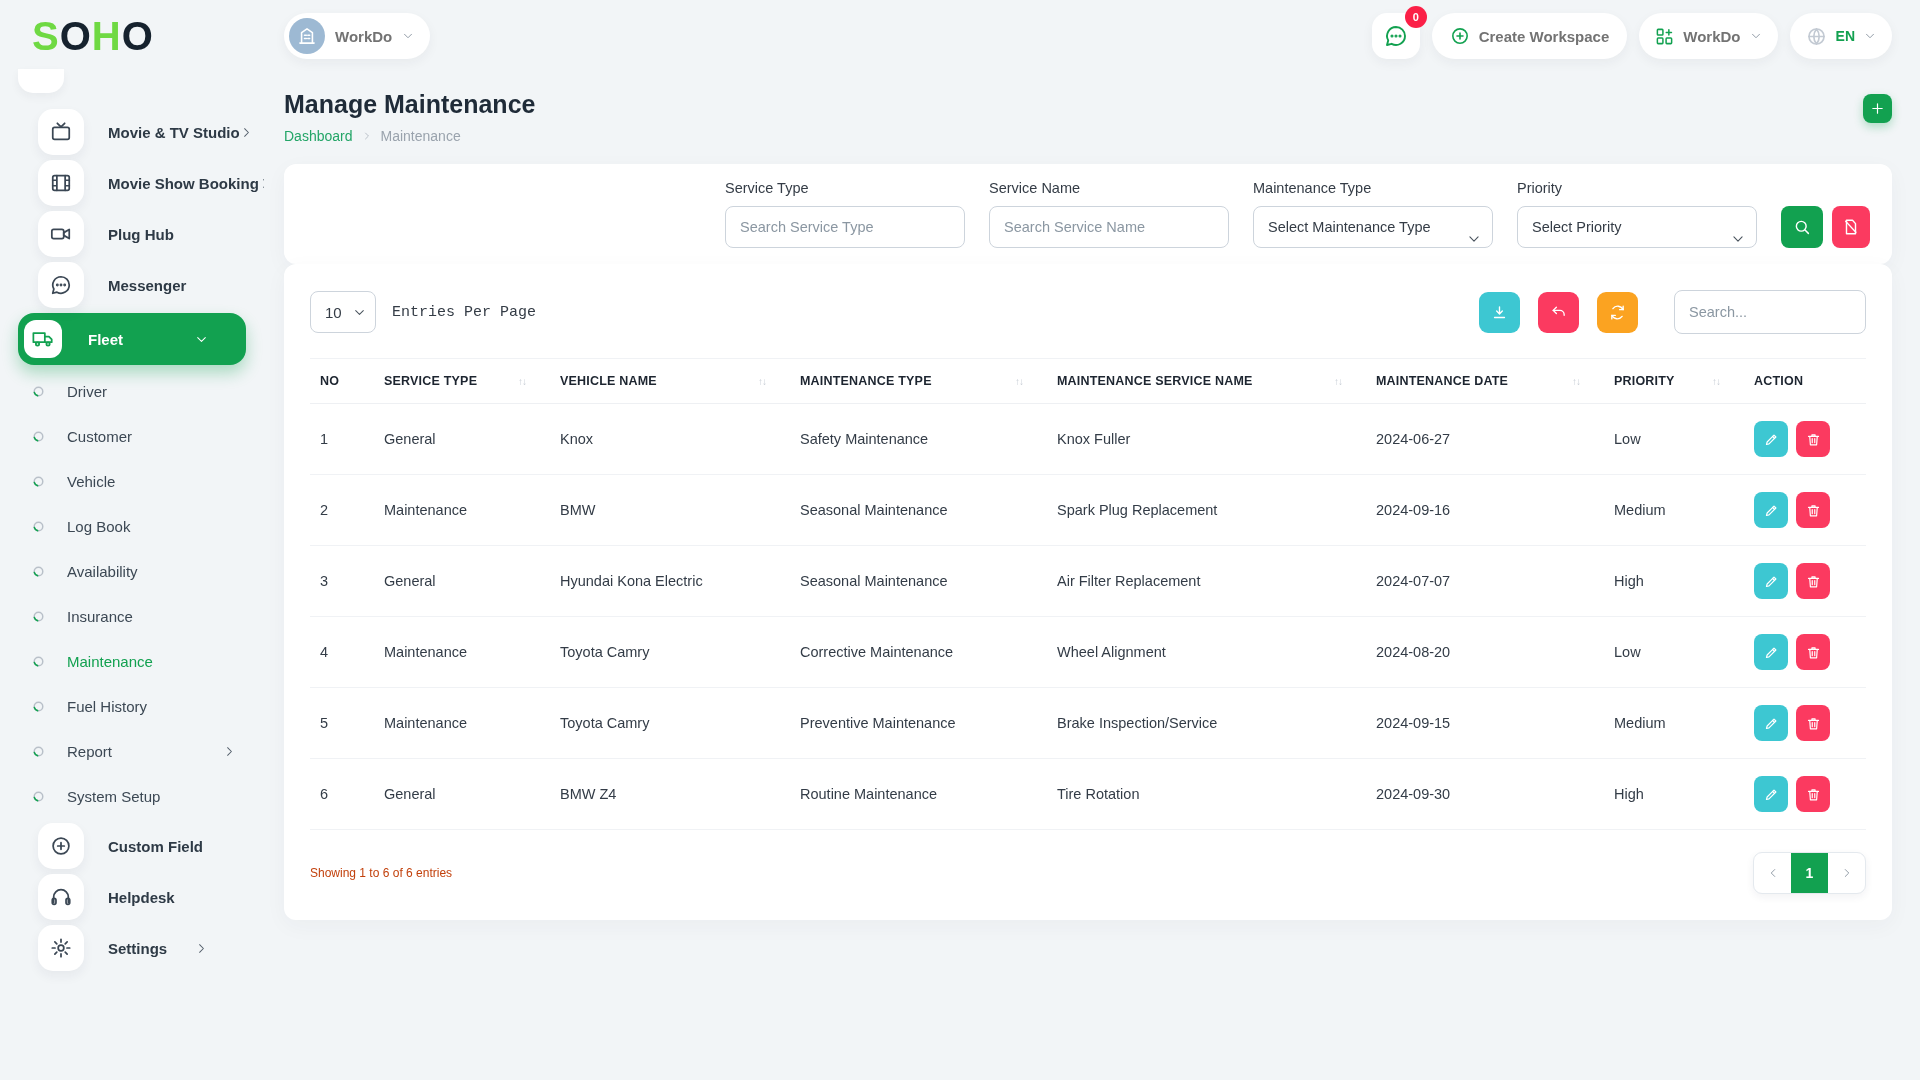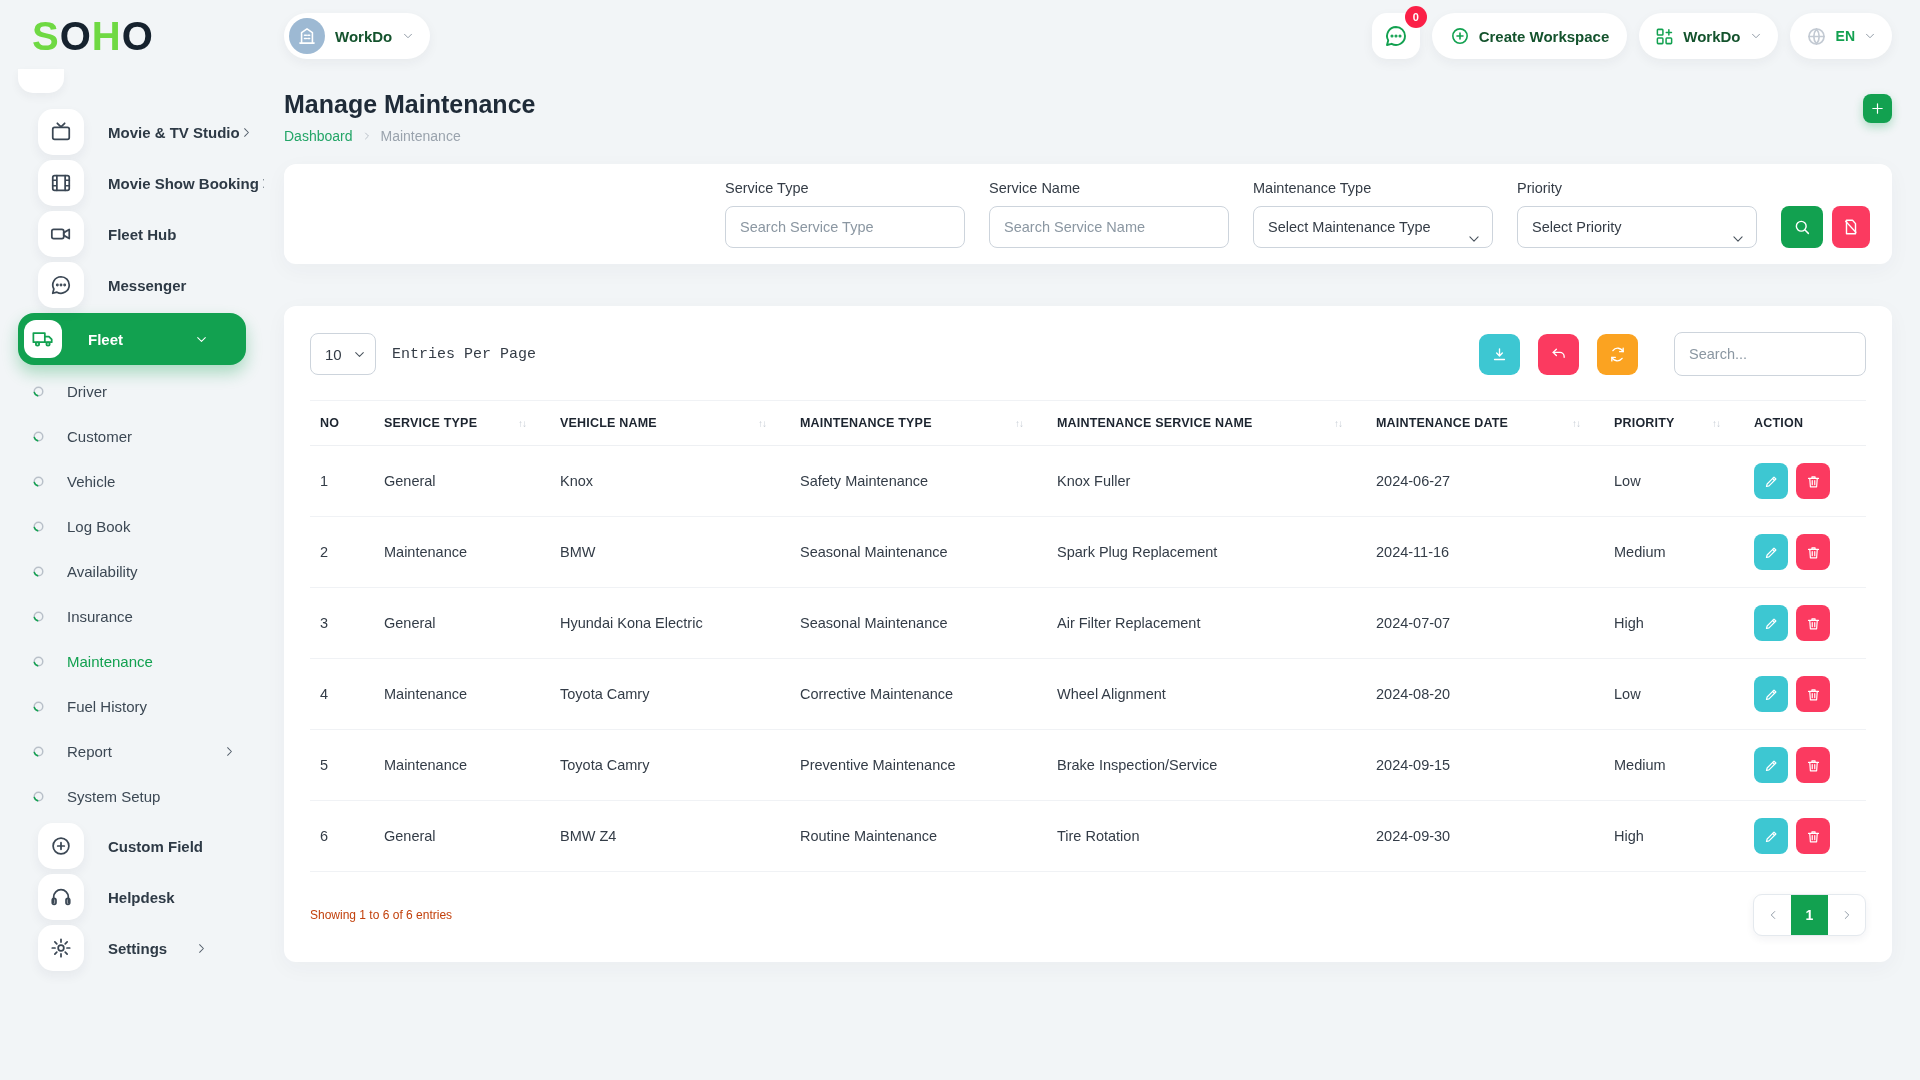--- a/index.html
+++ b/index.html
@@ -42,21 +42,21 @@
 
   
   .main { flex:1; padding:0 28px 0 20px; }
   .topbar { height:72px; display:flex; align-items:center; }
   .pill { background:#fff; border-radius:23px; height:46px; display:flex; align-items:center;
     box-shadow:0 4px 12px rgba(30,40,60,.05); cursor:pointer; }
   .ws-pill { padding:5px 16px 5px 5px; gap:10px; }
   .avatar { width:36px; height:36px; border-radius:50%; background:#9db9d3; display:flex;
     align-items:center; justify-content:center; color:#fff; }
   .avatar svg { width:20px; height:20px; }
-  .pill-label { font-size:15px; color:#14532d; font-weight:600; }
+  .pill-label { font-size:15px; color:#737373; font-weight:600; }
   .chev-sm { color:#8d98a3; display:flex; }
   .chev-sm svg { width:12px; height:12px; }
   .topbar-right { margin-left:auto; display:flex; align-items:center; gap:12px; }
   .chat-btn { width:48px; height:46px; border-radius:15px; background:#fff; position:relative;
     display:flex; align-items:center; justify-content:center; color:var(--green); cursor:pointer;
     box-shadow:0 4px 12px rgba(30,40,60,.05); }
   .chat-btn svg { width:24px; height:24px; }
   .badge { position:absolute; top:-7px; right:-7px; min-width:22px; height:22px; border-radius:50%;
     background:#fb2047; color:#fff; font-size:11px; font-weight:700; display:flex; align-items:center;
     justify-content:center; }
@@ -95,21 +95,21 @@
   .f-select { appearance:none; -webkit-appearance:none; color:#343c46; cursor:pointer; padding-right:34px; }
   .f-select-wrap .sel-chev { position:absolute; right:12px; top:14px; color:#4a545e; pointer-events:none; }
   .f-select-wrap .sel-chev svg { width:14px; height:14px; }
   .f-btns { display:flex; gap:9px; }
   .sq-btn { height:42px; border:none; border-radius:8px; color:#fff; display:flex; align-items:center;
     justify-content:center; cursor:pointer; }
   .search-btn { width:42px; background:var(--green); }
   .clear-btn { width:38px; background:var(--pink); }
   .sq-btn svg { width:18px; height:18px; }
 
-  .table-card { margin-top:42px; padding:26px; }
+  .table-card { padding:26px; }
   .table-controls { display:flex; align-items:center; }
   .epp-select-wrap { position:relative; }
   .epp-select { width:66px; height:42px; border:1px solid var(--border); border-radius:8px;
     font-size:15px; color:#343c46; padding:0 10px 0 14px; appearance:none; background:#fff; cursor:pointer; }
   .epp-select-wrap .sel-chev { position:absolute; right:10px; top:14px; color:#4a545e; pointer-events:none; }
   .epp-select-wrap .sel-chev svg { width:13px; height:13px; }
   .epp-label { font-size:15px; color:#343c46; margin-left:16px;font-family:Liberation Mono, monospace; }
   .tc-right { margin-left:auto; display:flex; align-items:center; gap:18px; }
   .tool-btn { width:41px; height:41px; border:none; border-radius:9px; color:#fff; display:flex;
     align-items:center; justify-content:center; cursor:pointer; }
@@ -180,21 +180,21 @@
             </svg>
           </span>
         </div>
         <div class="nav-item main">
           <span class="icon-box">
             <svg viewBox="0 0 24 24" fill="none" stroke="currentColor" stroke-width="1.9" stroke-linecap="round" stroke-linejoin="round">
               <rect x="2" y="7" width="13" height="10" rx="2"></rect>
               <path d="M15 10.5l6-3.5v10l-6-3.5z"></path>
             </svg>
           </span>
-          <span class="nav-label">Fleet Hub</span>
+          <span class="nav-label">Plug Hub</span>
         </div>
         <div class="nav-item main">
           <span class="icon-box">
             <svg viewBox="0 0 24 24" fill="none" stroke="currentColor" stroke-width="1.9" stroke-linecap="round" stroke-linejoin="round">
               <path d="M12 3a9 9 0 0 1 9 9 9 9 0 0 1-13.4 7.8L3 21l1.2-4.6A9 9 0 0 1 12 3z"></path>
               <circle cx="8" cy="12" r="0.6" fill="currentColor"></circle>
               <circle cx="12" cy="12" r="0.6" fill="currentColor"></circle>
               <circle cx="16" cy="12" r="0.6" fill="currentColor"></circle>
             </svg>
           </span>
@@ -575,21 +575,21 @@
                   </button>
                 </span>
               </td>
             </tr>
             <tr>
               <td>2</td>
               <td>Maintenance</td>
               <td>BMW</td>
               <td>Seasonal Maintenance</td>
               <td>Spark Plug Replacement</td>
-              <td>2024-11-16</td>
+              <td>2024-09-16</td>
               <td>Medium</td>
               <td>
                 <span class="act-cell">
                   <button class="act-btn edit">
                     <span class="" style="display:flex">
                       <svg viewBox="0 0 24 24" fill="none" stroke="currentColor" stroke-width="1.9" stroke-linecap="round" stroke-linejoin="round">
                         <path d="M4 20l1-4L16 5l3 3L8 19l-4 1z"></path>
                         <path d="M13.8 7.2l3 3"></path>
                       </svg>
                     </span>

